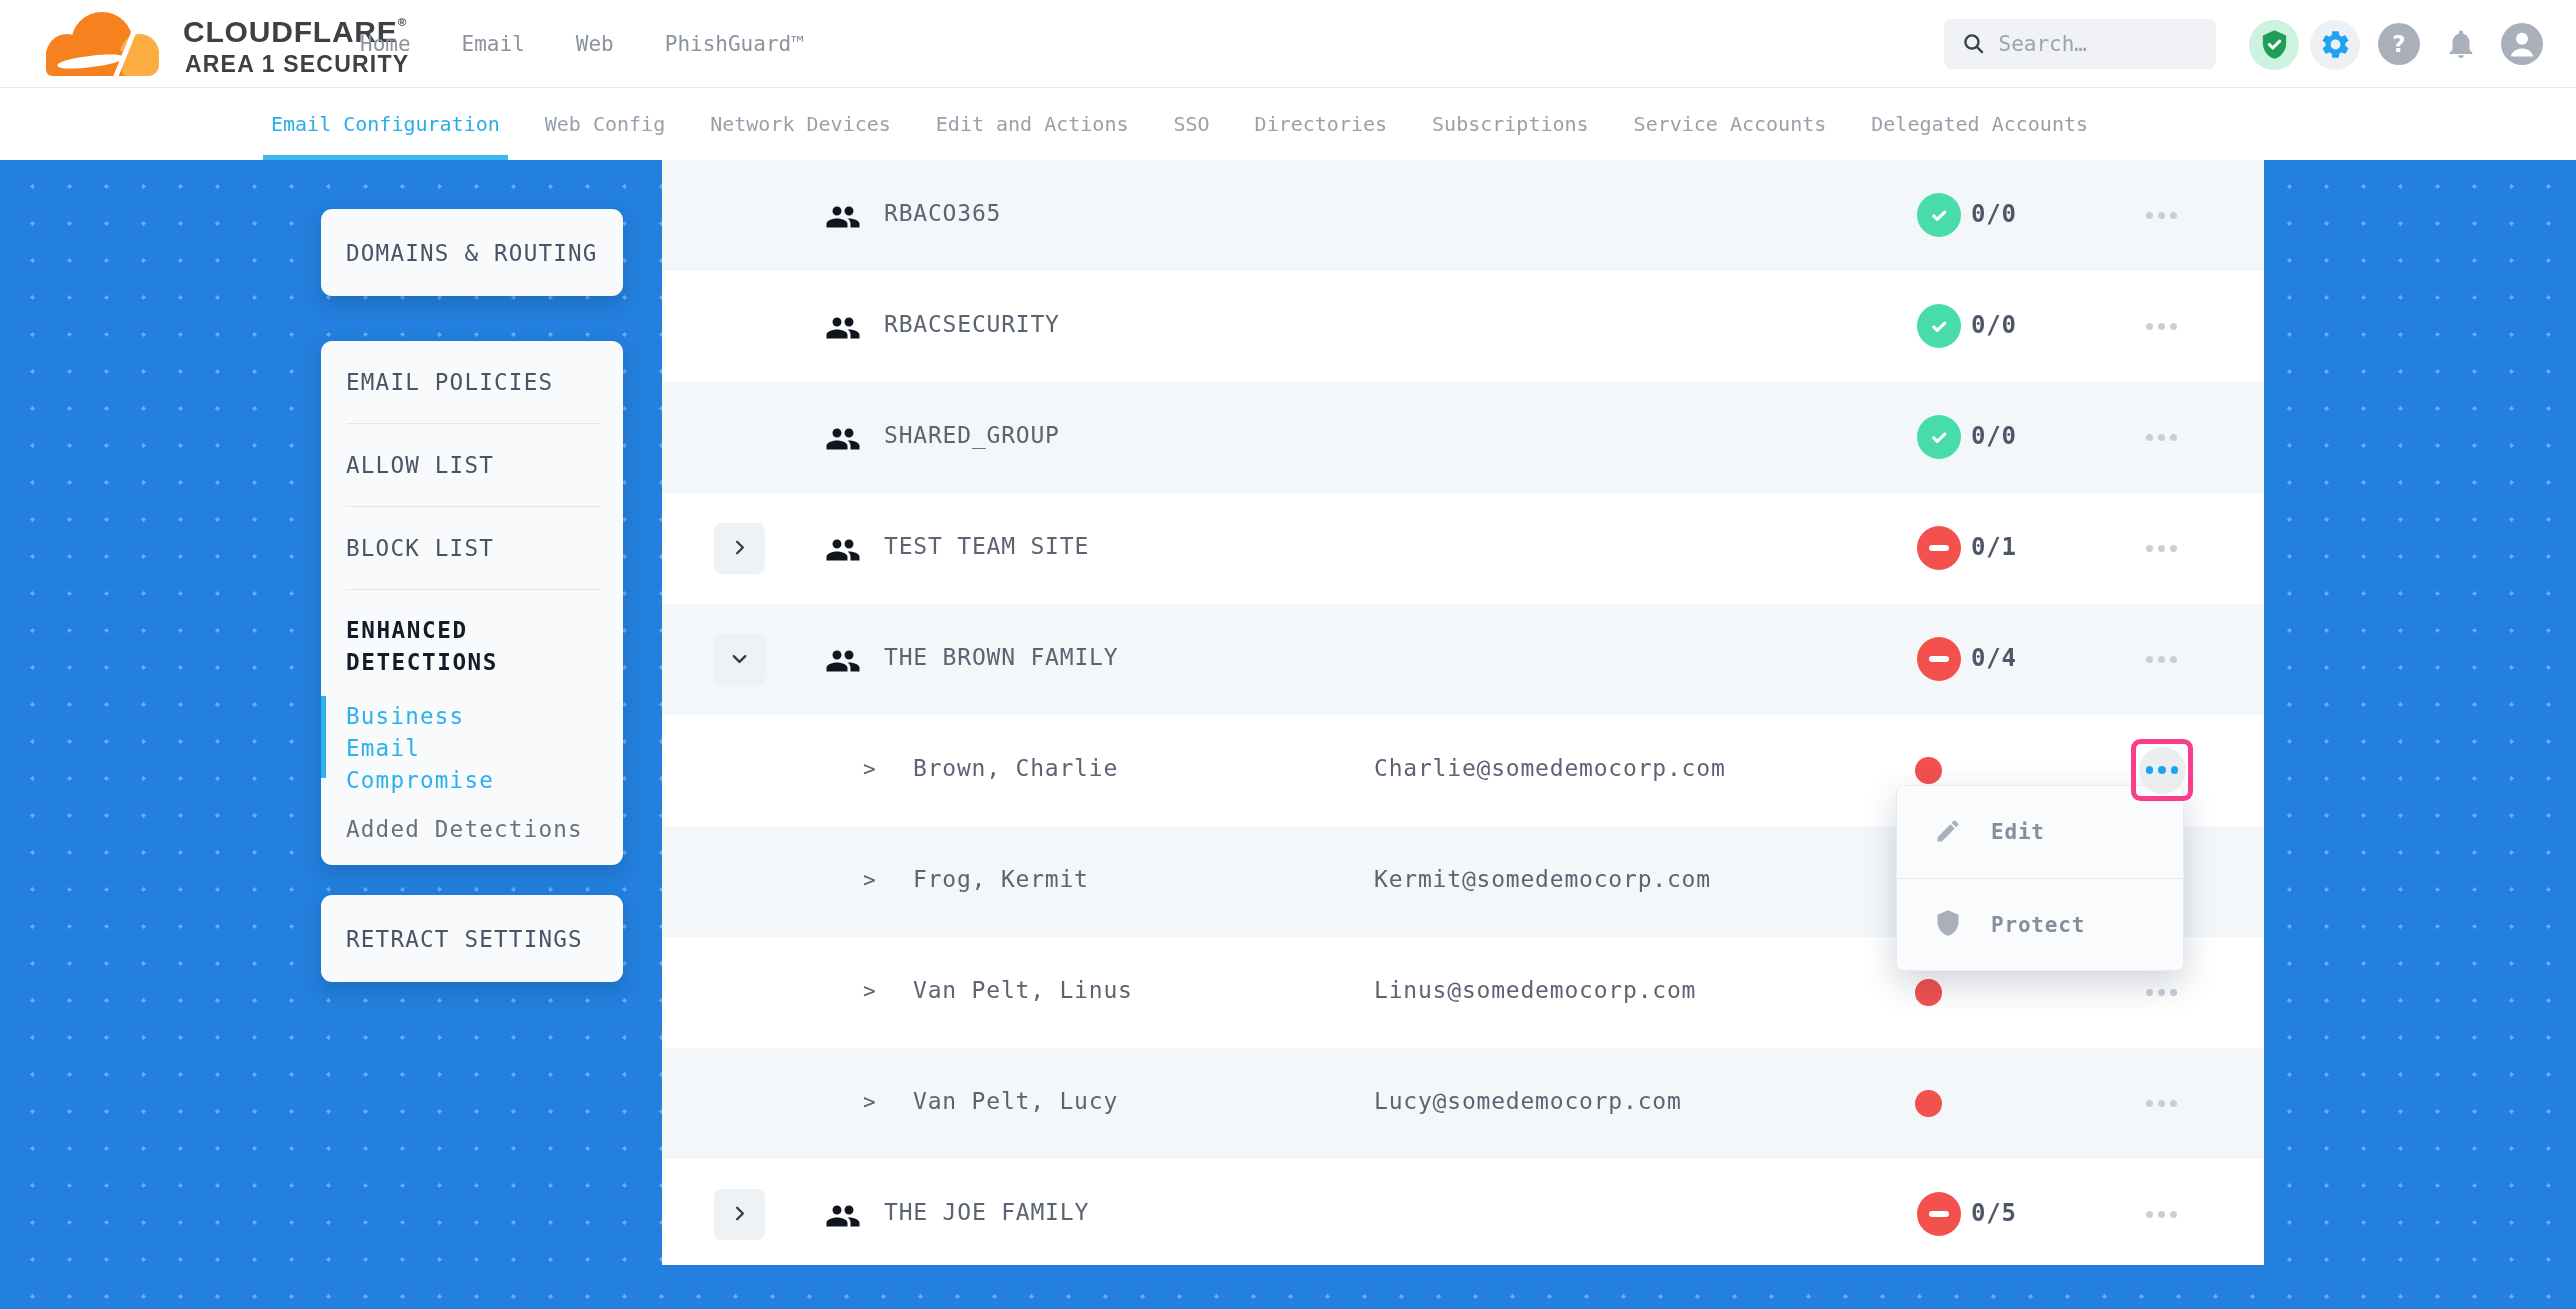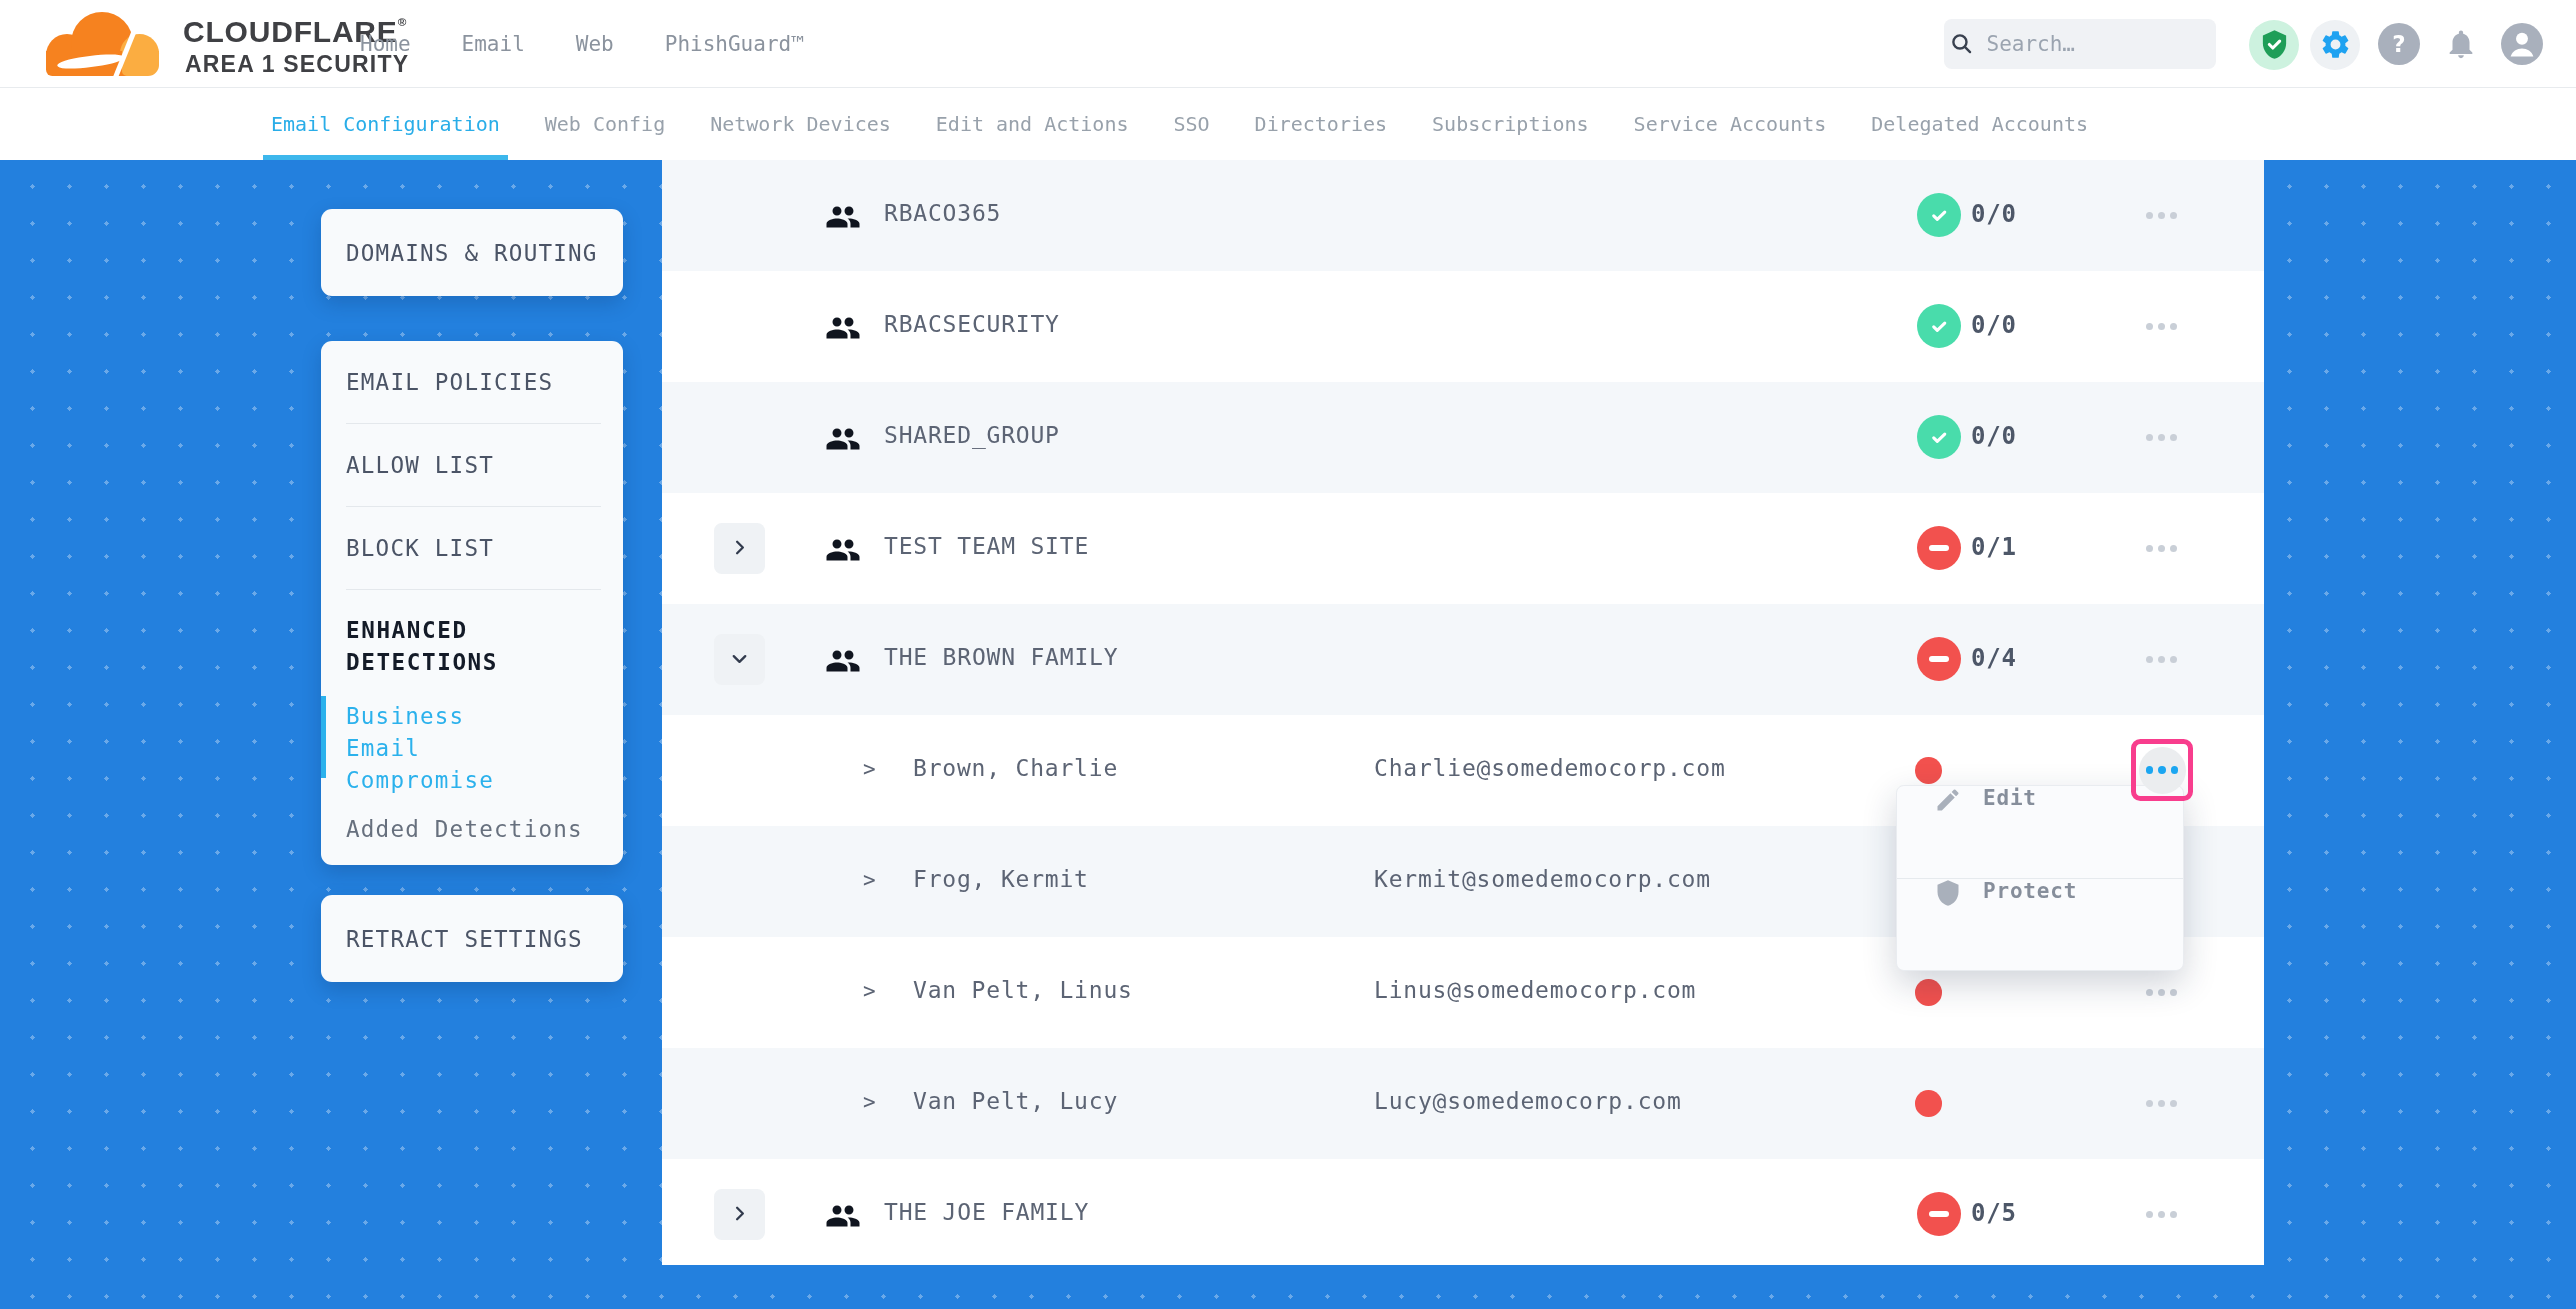--- a/index.html
+++ b/index.html
@@ -22,21 +22,21 @@
   .cl-c{left:76px;top:25px;width:39px;height:39px;background:#fbad41;}
   .cl-d{position:absolute;left:1.6px;top:42px;width:95px;height:25px;background:#f6821f;border-radius:0 0 7.8px 6.2px;}
   .cl-e{position:absolute;left:78px;top:42px;width:37px;height:25px;background:#fbad41;border-radius:0 0 11px 4.7px;}
   .cl-slash{position:absolute;left:79px;top:14px;width:4.7px;height:59px;background:#fff;transform:rotate(22deg);}
   .cl-swoosh{position:absolute;left:12.5px;top:47px;width:67px;height:11px;background:#fff;border-radius:50%/60%;transform:rotate(-7deg);}
   .logo-title{position:absolute;left:139px;top:9.3px;font-family:"Liberation Sans",sans-serif;font-weight:bold;font-size:30px;letter-spacing:0.8px;color:#3f4044;}
   .logo-reg{font-size:11.7px;vertical-align:top;}
   .logo-sub{position:absolute;left:141px;top:45px;font-family:"Liberation Sans",sans-serif;font-weight:bold;font-size:23px;letter-spacing:1.2px;color:#3f4044;}
   .topnav{position:absolute;left:360px;top:0;height:88px;display:flex;align-items:center;gap:51px;}
   .topnav .nav-item{font-size:21px;color:#8b939e;cursor:pointer;white-space:nowrap;}
-  .search{position:absolute;left:1944px;top:18.7px;width:272px;height:50px;background:#f0f2f5;border-radius:7.8px;display:flex;align-items:center;padding-left:5px;}
+  .search{position:absolute;left:1944px;top:18.7px;width:272px;height:50px;background:#f0f2f5;border-radius:7.8px;display:flex;align-items:center;padding-left:17px;}
   .search svg{flex:0 0 auto;}
   .search input{border:none;outline:none;background:transparent;font-family:"DejaVu Sans Mono",monospace;font-size:21px;color:#5c6474;width:187px;margin-left:12.5px;}
   .search input::placeholder{color:#9ba4b0;}
   .hicon{position:absolute;top:19.5px;border-radius:50%;display:flex;align-items:center;justify-content:center;cursor:pointer;}
   .disc64{width:50px;height:50px;}
   .disc54{width:42px;height:42px;top:23px;}
   
   .tabbar{position:absolute;left:0;top:88px;width:2576px;height:72px;background:#fff;display:flex;align-items:stretch;padding-left:271px;gap:45px;z-index:19;}
   .tab{display:flex;align-items:center;font-size:20px;color:#98a1ab;cursor:pointer;position:relative;white-space:nowrap;}
   .tab.active{color:#29ade8;}
@@ -69,21 +69,21 @@
   .minus-bar{width:20px;height:5.4px;border-radius:3.1px;background:#fff;}
   .st-dot{position:absolute;left:1253px;top:42px;width:26.5px;height:26.5px;border-radius:50%;background:#f2514e;}
   .row-count{position:absolute;left:1309px;top:40px;font-size:24px;font-weight:bold;color:#4d5768;letter-spacing:0.8px;}
   .dots-btn{position:absolute;left:1477px;top:44px;width:45px;height:23px;display:flex;align-items:center;justify-content:center;gap:5.4px;cursor:pointer;}
   .dots-btn i{width:7px;height:7px;border-radius:50%;background:#c9cfd7;}
   .hl-box{position:absolute;left:1469px;top:24px;width:62px;height:62px;border:5.4px solid #f83d8d;border-radius:9.3px;display:flex;align-items:center;justify-content:center;z-index:9;}
   .hl-circle{width:47px;height:47px;border-radius:50%;background:#ebedef;display:flex;align-items:center;justify-content:center;gap:4.7px;cursor:pointer;}
   .hl-circle i{width:7.8px;height:7.8px;border-radius:50%;background:#1ba6f1;}
   
   .menu{position:absolute;left:1234px;top:625px;width:288px;background:#fafbfd;border:0.8px solid #e9ecf0;border-radius:7.8px;box-shadow:0 12.5px 34px rgba(25,40,70,.20);z-index:8;}
-  .menu-item{height:92px;display:flex;align-items:flex-start;padding-left:37px;gap:21px;cursor:pointer;}
+  .menu-item{height:92px;display:flex;align-items:center;padding-left:37px;gap:29px;cursor:pointer;}
   .menu-item + .menu-item{border-top:0.8px solid #e6eaee;}
   .menu-label{font-size:21px;font-weight:bold;color:#868e9b;letter-spacing:0.8px;}
   .qmark{color:#fff;font-size:23px;font-weight:bold;font-family:"DejaVu Sans",sans-serif;}
 </style>
 </head>
 <body>
 
 <div class="header">
   <div class="logo">
     <div class="cloud">

